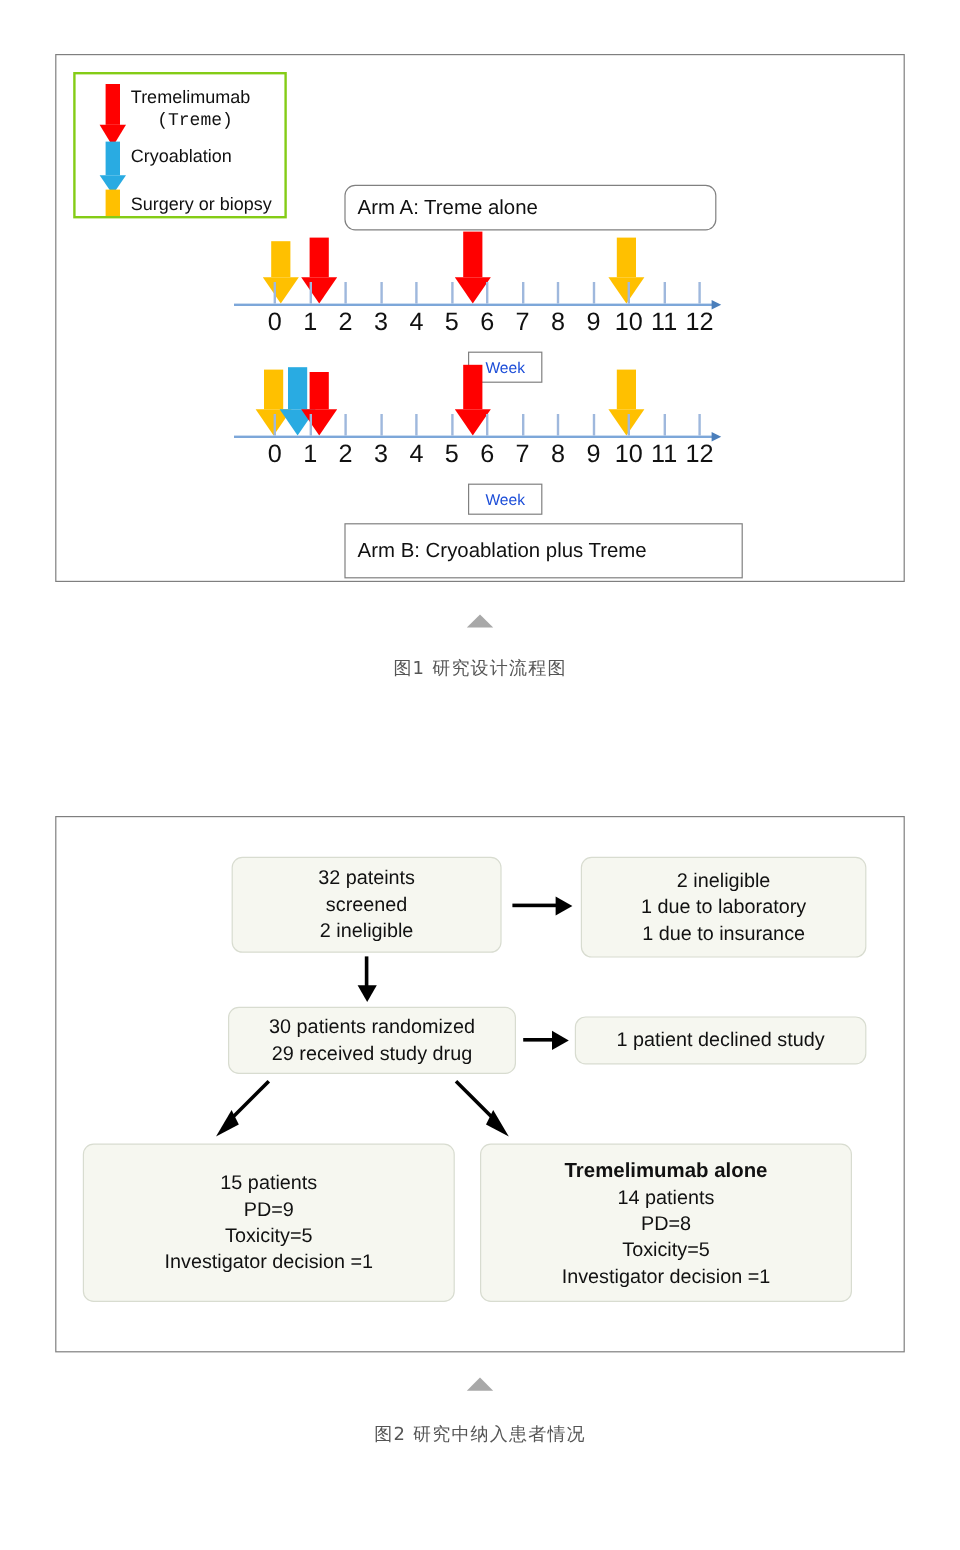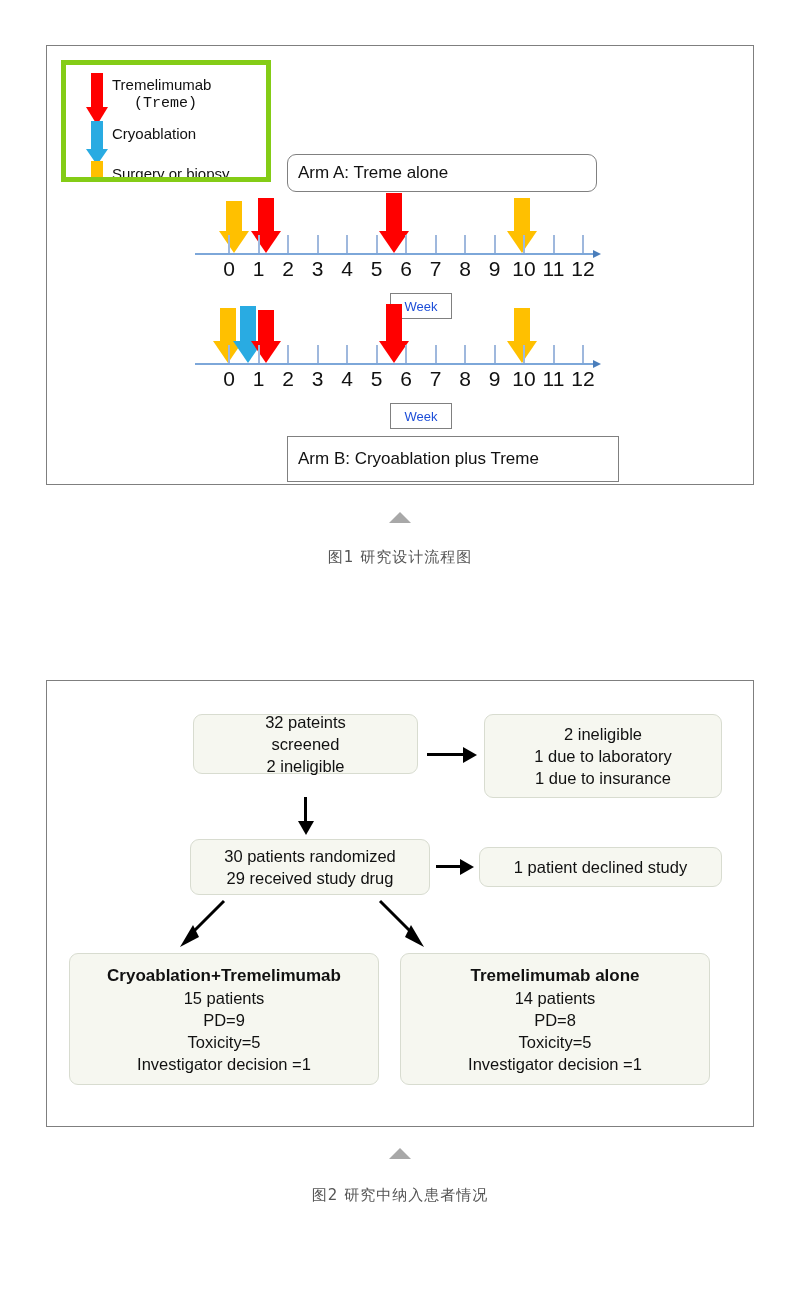--- a/index.html
+++ b/index.html
@@ -3,22 +3,22 @@
 <meta charset="utf-8">
 <style>
   html,body{margin:0;padding:0;background:#ffffff;}
   body{width:800px;height:1292px;position:relative;
        font-family:"Liberation Sans","DejaVu Sans",sans-serif;color:#000;}
   .fig-frame{position:absolute;border:1px solid #7f7f7f;background:#fff;box-sizing:border-box;}
 
   
   #fig1{left:46px;top:45px;width:708px;height:440px;}
 
-  .legend-box{position:absolute;left:14px;top:14px;width:210px;height:122px;
-              border:5px solid #84cc16;box-sizing:border-box;background:#fff;overflow:hidden;}
+  .legend-box{position:absolute;left:14px;top:14px;width:178px;height:122px;
+              border:2px solid #84cc16;box-sizing:border-box;background:#fff;overflow:hidden;}
   .legend-row{position:absolute;left:46px;font-size:15px;line-height:19px;color:#111;}
 
   .arrow{position:absolute;}
   .arrow .shaft{position:absolute;left:50%;transform:translateX(-50%);top:0;}
   .arrow .head{position:absolute;left:50%;transform:translateX(-50%);bottom:0;
                width:0;height:0;border-left-style:solid;border-right-style:solid;
                border-left-color:transparent;border-right-color:transparent;border-top-style:solid;}
 
   .armlabel{position:absolute;border:1px solid #808080;box-sizing:border-box;background:#fff;
             display:flex;align-items:center;padding-left:10px;font-size:17px;color:#111;}
@@ -203,21 +203,21 @@
   <div class="armlabel" style="left:240px;top:390px;width:332px;height:46px;text-align:right;">
     <span>Arm B: Cryoablation plus Treme</span>
   </div>
 </div>
 
 <div class="cap-tri" style="top:512px;"></div>
 <div class="caption" style="top:548px;">图1  研究设计流程图</div>
 
 <div class="fig-frame" id="fig2">
 
-  <div class="fbox" style="left:146px;top:33px;width:225px;height:60px;">
+  <div class="fbox" style="left:146px;top:33px;width:225px;height:80px;">
     <div>32 pateints</div>
     <div>screened</div>
     <div>2 ineligible</div>
   </div>
 
   <div class="fbox" style="left:437px;top:33px;width:238px;height:84px;">
     <div>2 ineligible</div>
     <div>1 due to laboratory</div>
     <div>1 due to insurance</div>
   </div>
@@ -254,21 +254,20 @@
   </div>
 
   <div style="position:absolute;left:325px;top:218px;width:60px;height:50px;">
     <svg width="60" height="50" viewBox="0 0 60 50">
       <line x1="8" y1="2" x2="42" y2="36" stroke="#000" stroke-width="3"></line>
       <polygon points="52,48 33,38 39,26" fill="#000"></polygon>
     </svg>
   </div>
 
   <div class="fbox" style="left:22px;top:272px;width:310px;height:132px;">
-    <div class="hdr">Cryoablation+Tremelimumab</div>
     <div>15 patients</div>
     <div>PD=9</div>
     <div>Toxicity=5</div>
     <div>Investigator decision =1</div>
   </div>
 
   <div class="fbox" style="left:353px;top:272px;width:310px;height:132px;">
     <div class="hdr">Tremelimumab alone</div>
     <div>14 patients</div>
     <div>PD=8</div>

